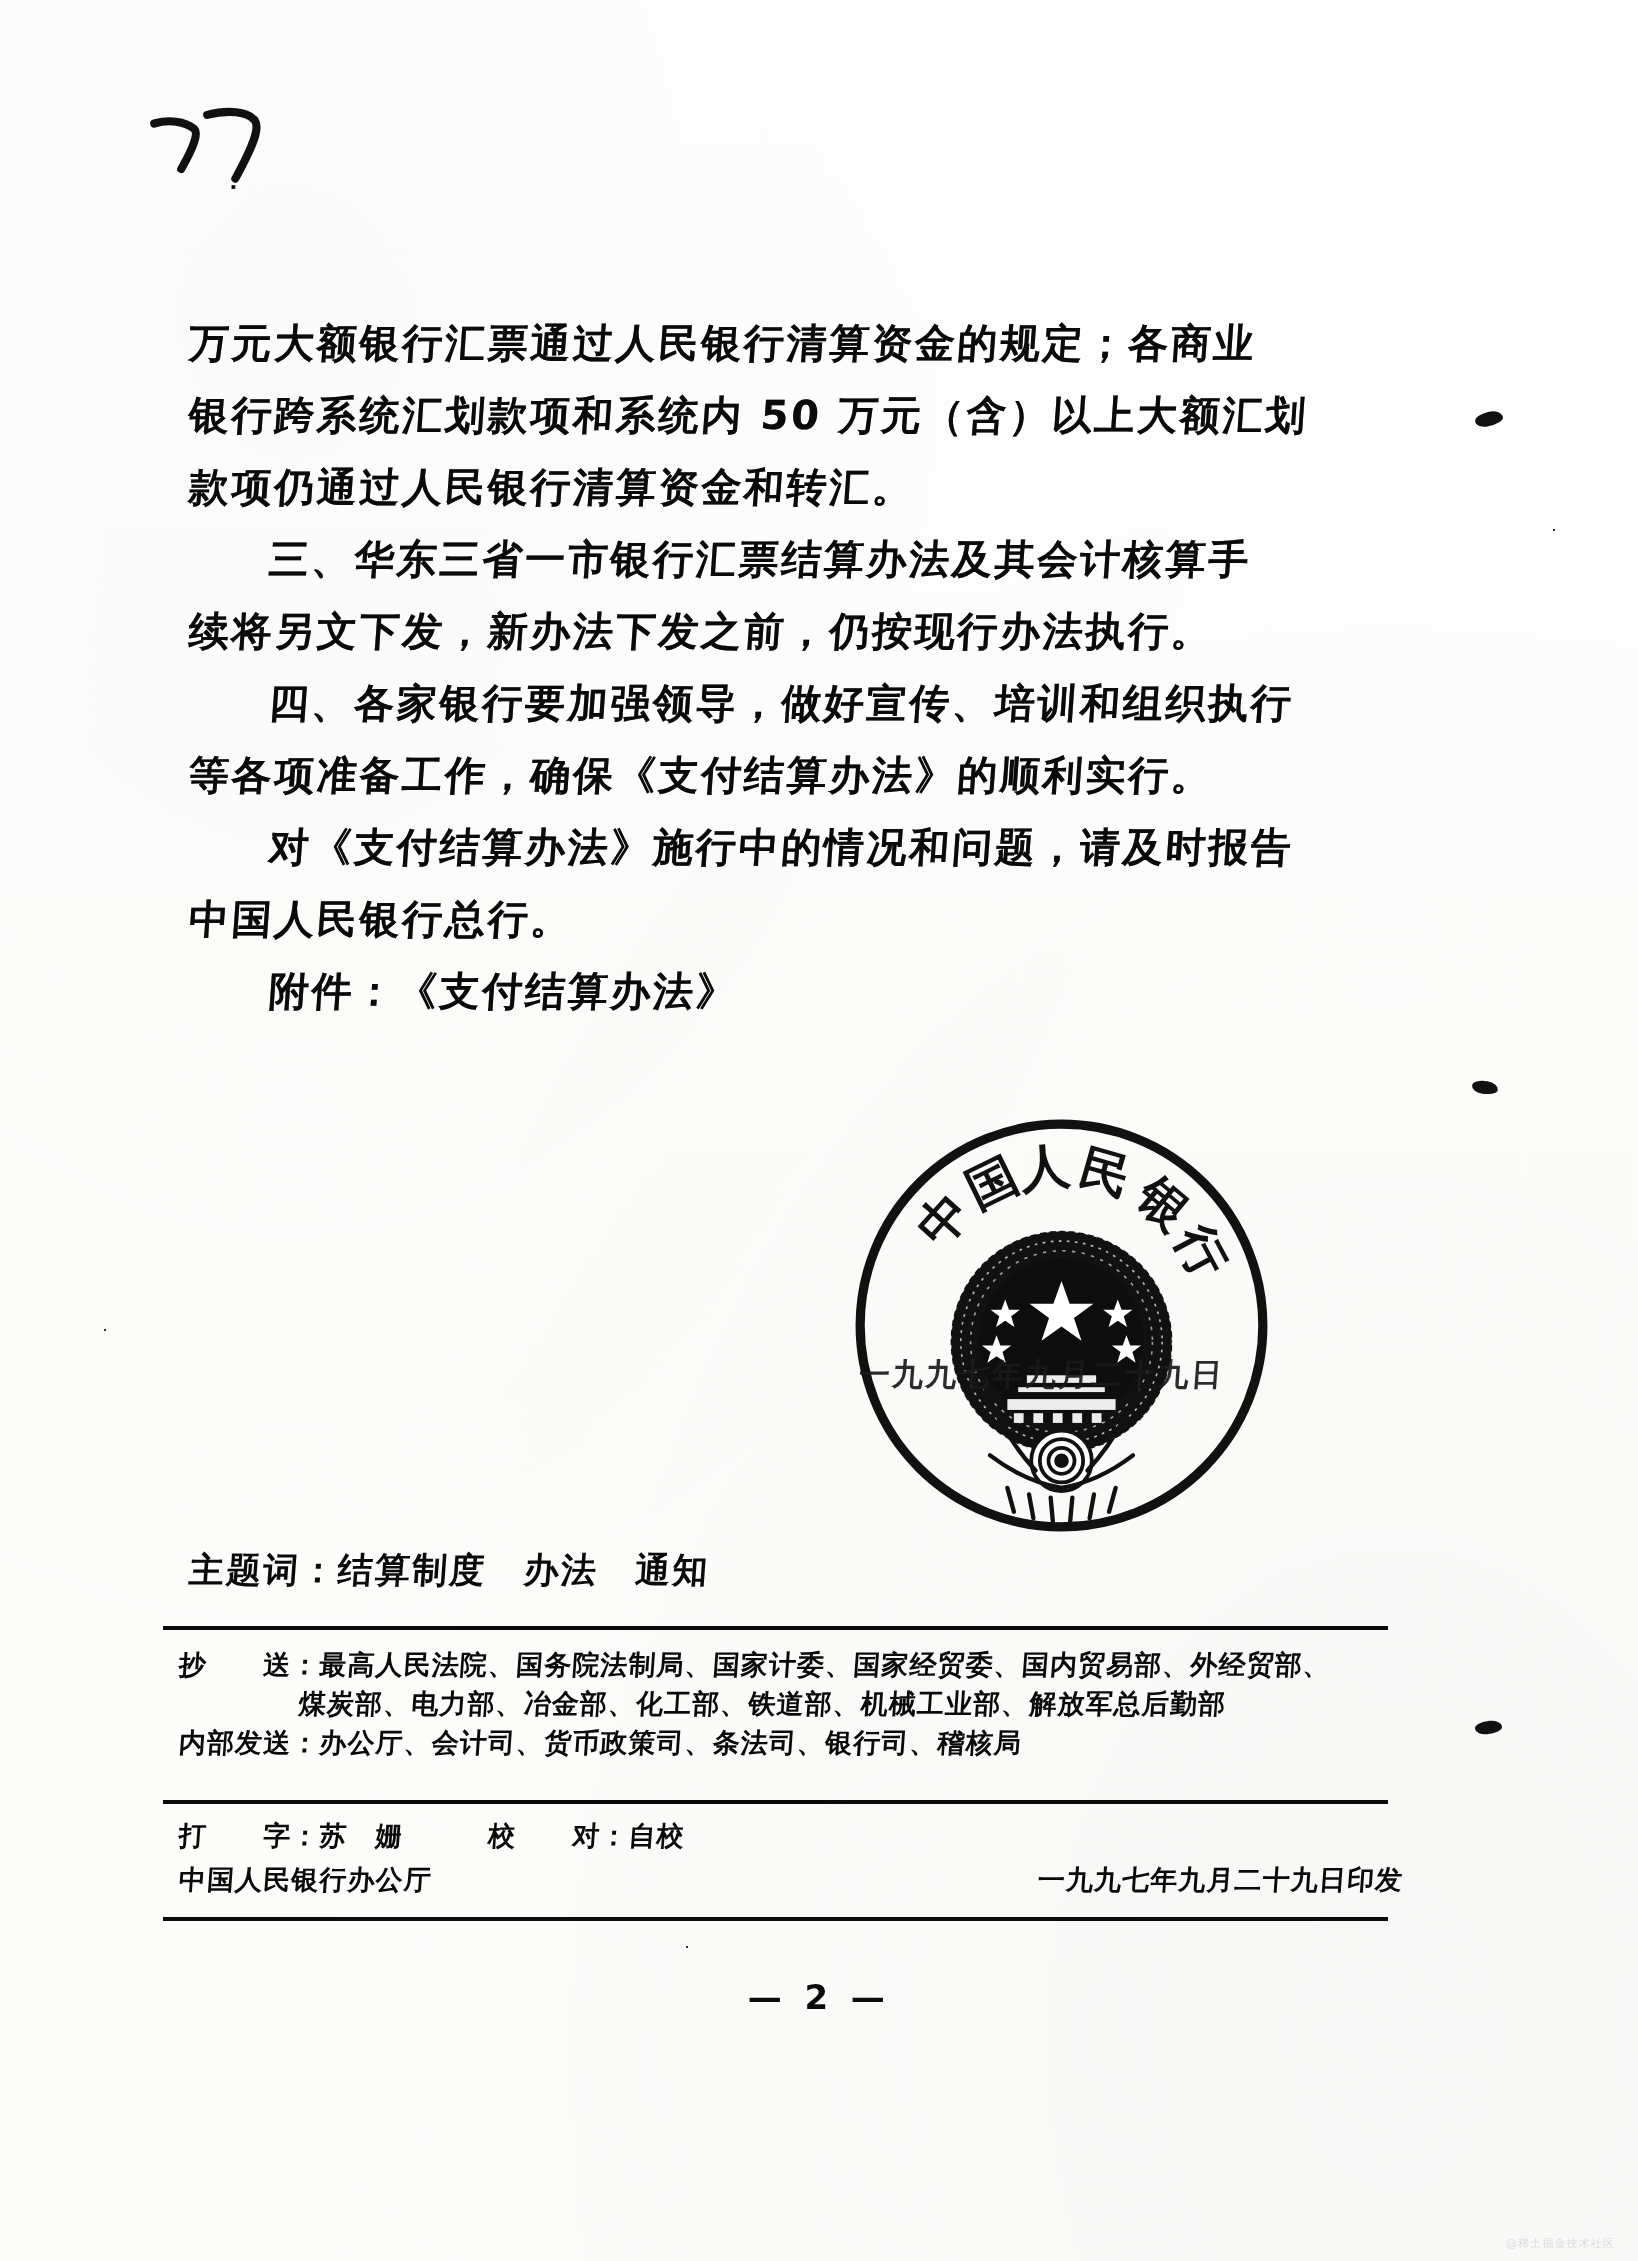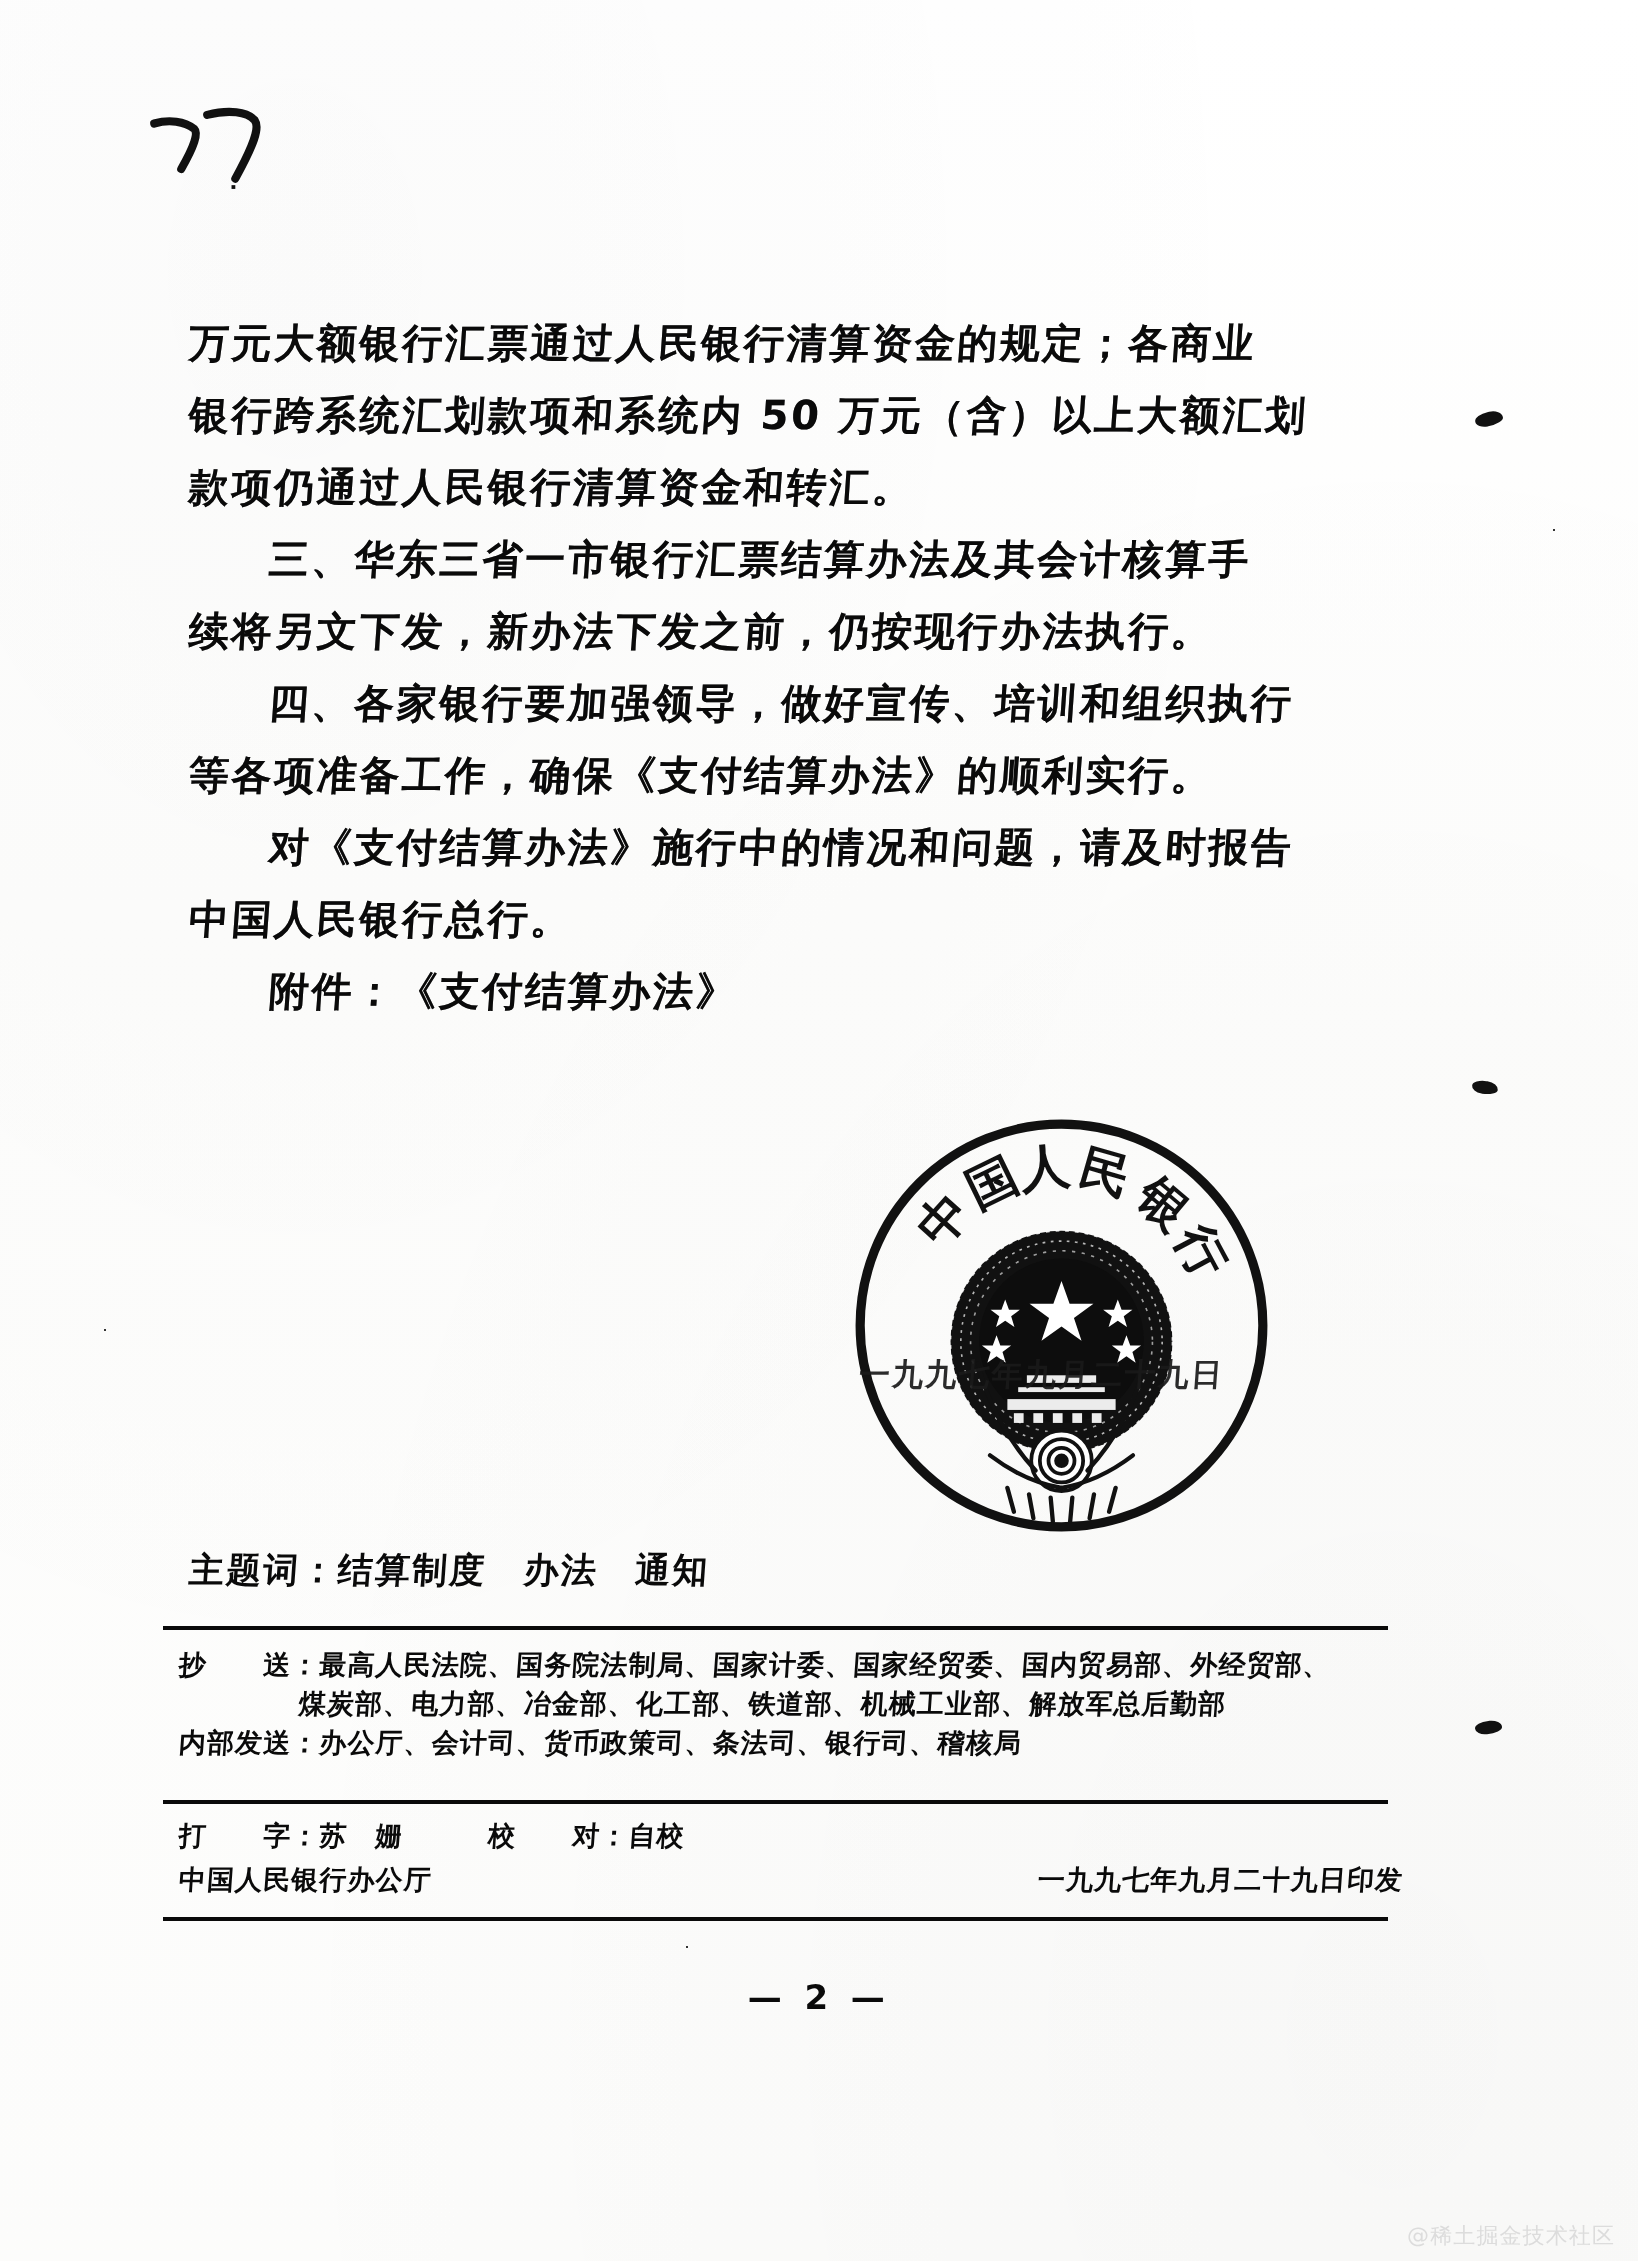--- a/index.html
+++ b/index.html
@@ -167,21 +167,21 @@
     font-weight: 700;
     color: #0a0a0a;
     white-space: pre;
   }
 
   
   .watermark {
     position: absolute;
     right: 23px;
     bottom: 9.8px;
-    font-size: 22px;
+    font-size: 11px;
     letter-spacing: 1.1px;
     color: #dcdcdc;
     white-space: pre;
   }
 
   
   .blot {
     position: absolute;
     background: #111;
     border-radius: 52% 44% 58% 40% / 48% 56% 42% 52%;

